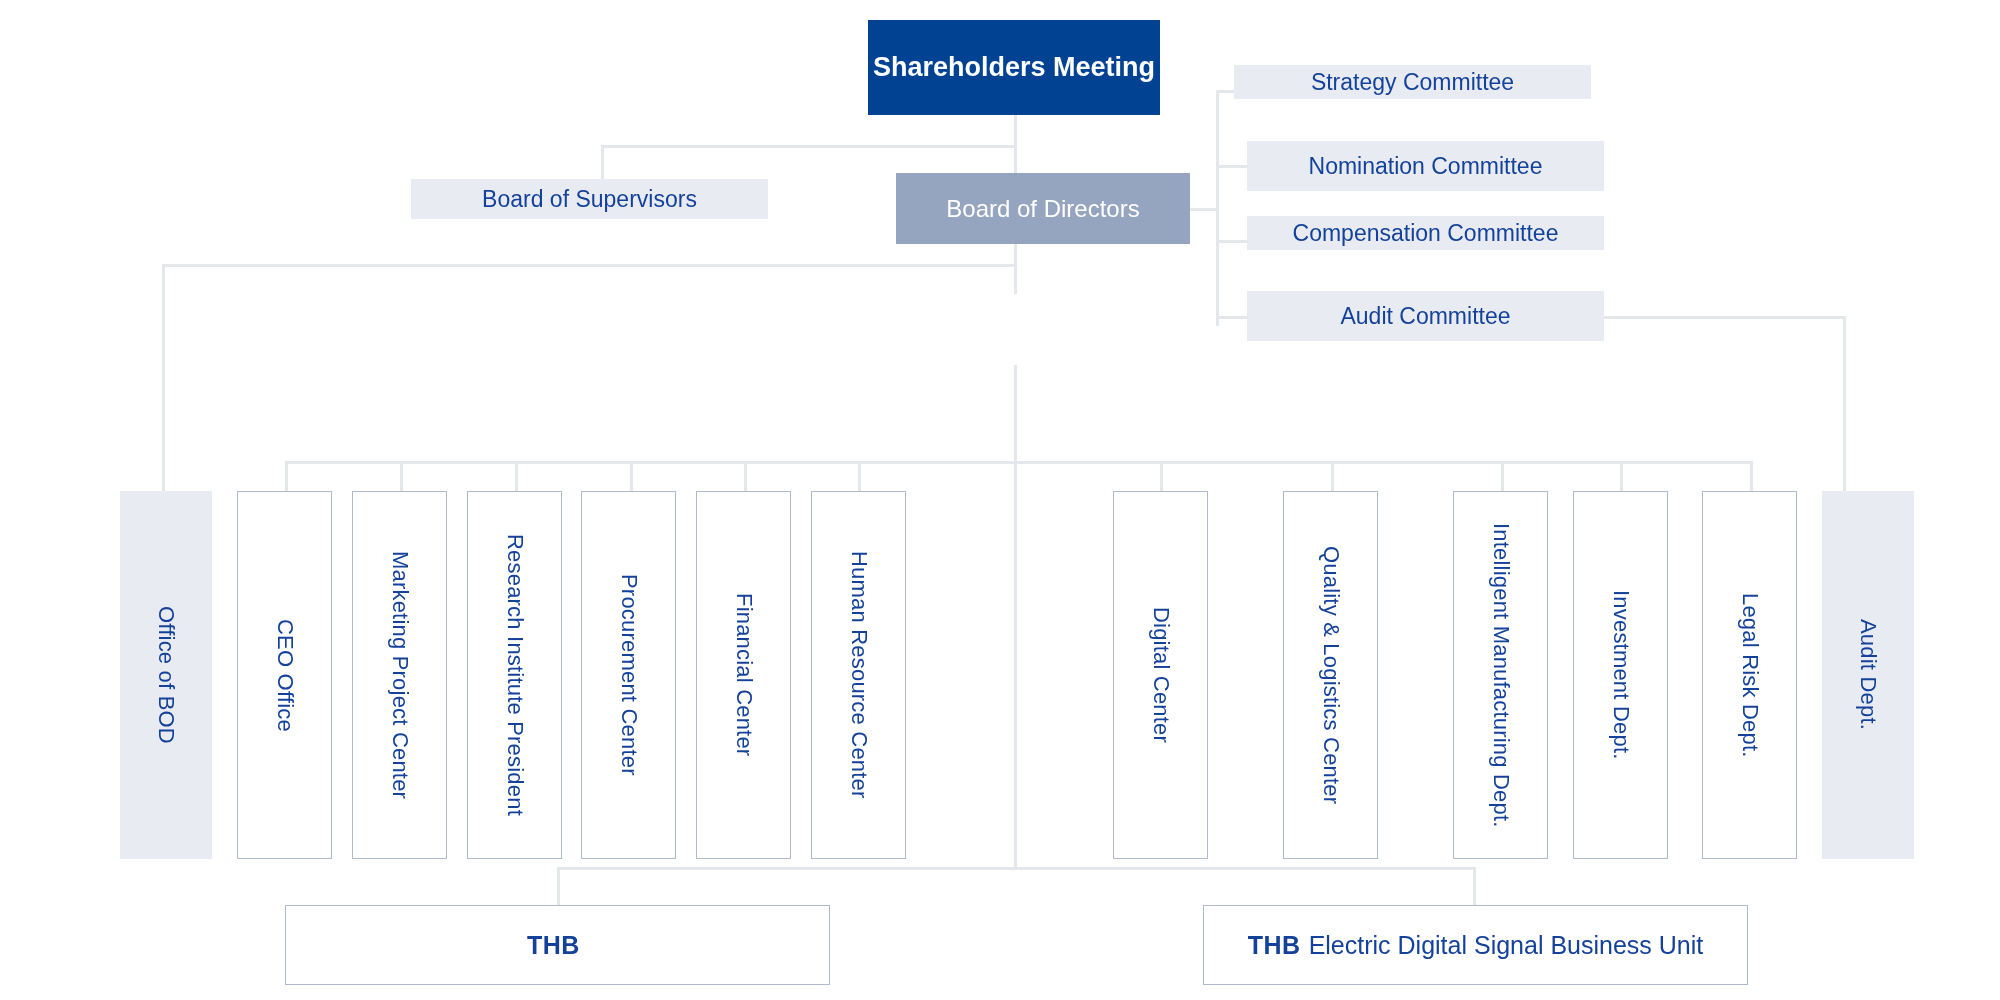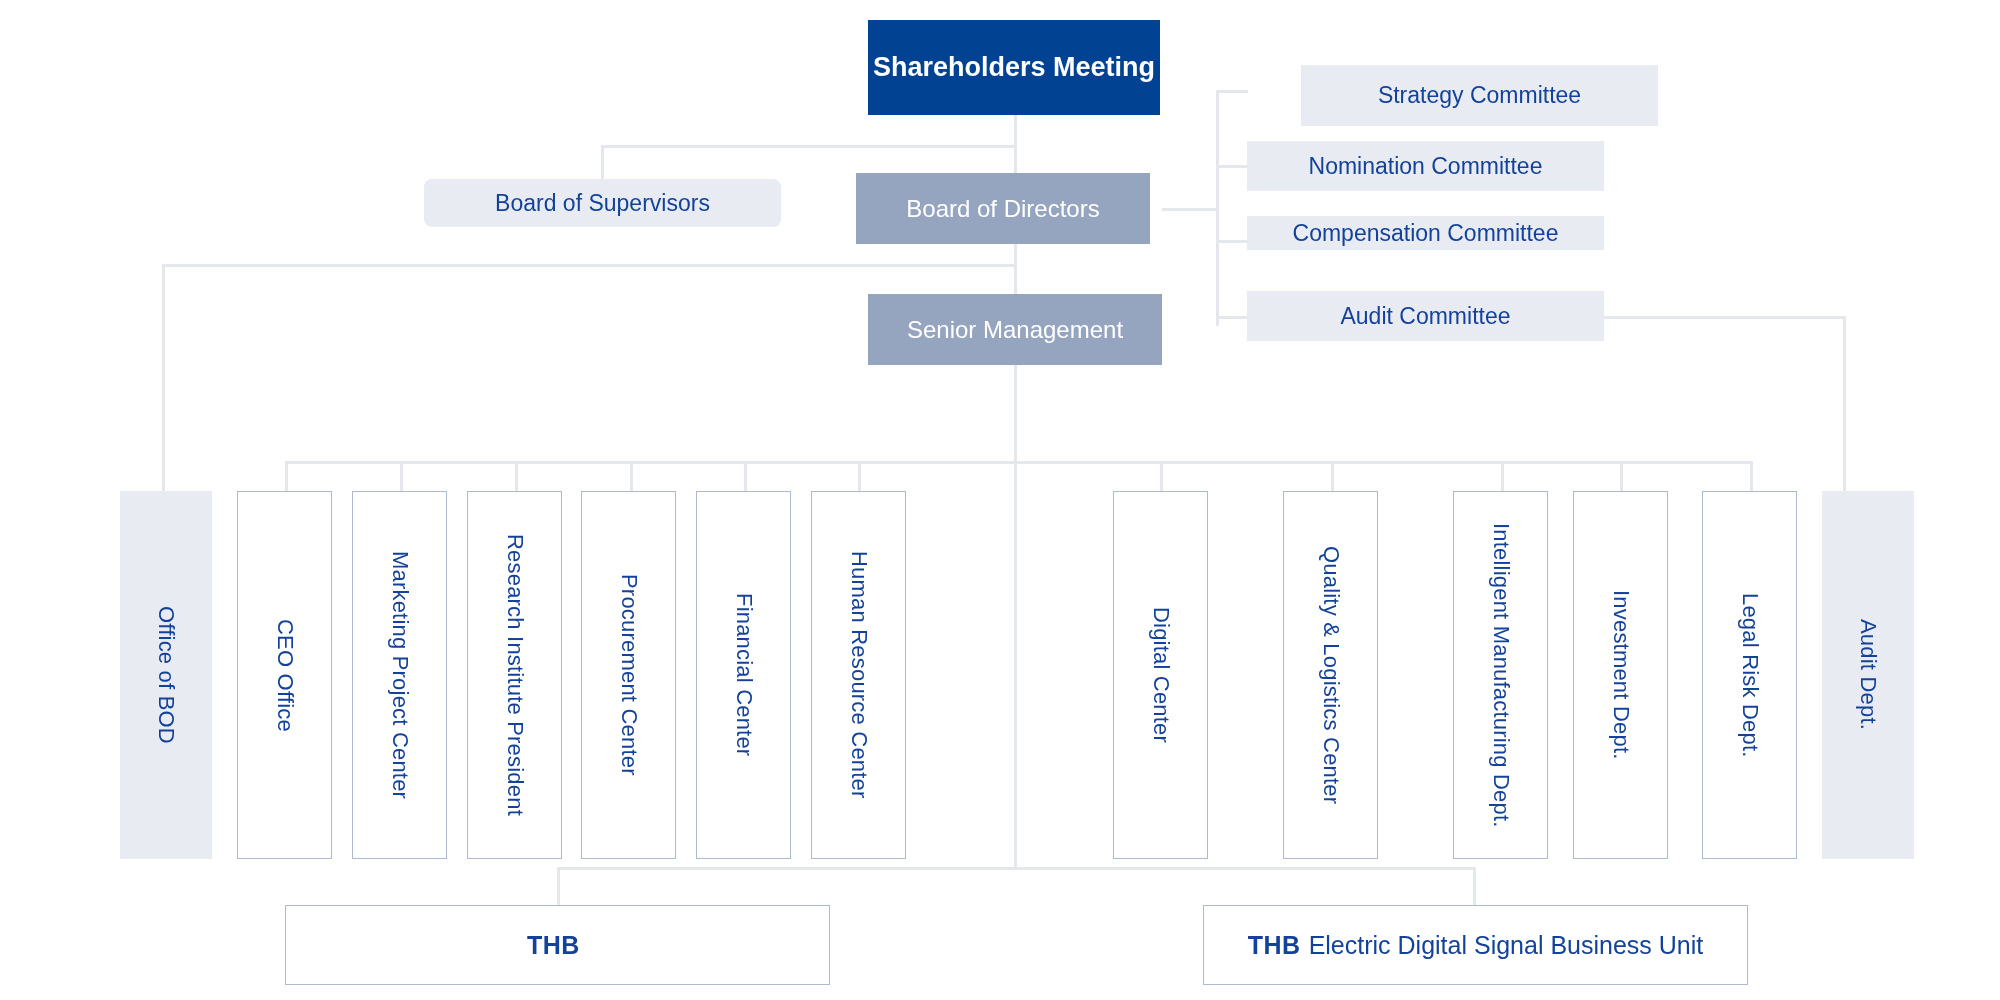--- a/index.html
+++ b/index.html
@@ -144,33 +144,30 @@
   <div class="ln v" style="left:1750px; top:441px; height:30px;"></div>
 
   <div class="ln h" style="left:557px; top:847px; width:919px;"></div>
   <div class="ln v" style="left:557px; top:847px; height:38px;"></div>
   <div class="ln v" style="left:1473px; top:847px; height:38px;"></div>
 
   <div class="box box-primary" style="left:868px; top:0px; width:292px; height:95px;">
     <span>Shareholders Meeting</span>
   </div>
 
-  <div class="box box-tint" style="left:424px; top:159px; width:357px; height:48px;border-radius:8px;">
+  <div class="box box-tint" style="left:411px; top:159px; width:357px; height:40px;">
     <span>Board of Supervisors</span>
   </div>
 
-  <div class="box box-slate" style="left:856px; top:153px; width:294px; height:71px;">
+  <div class="box box-slate" style="left:896px; top:153px; width:294px; height:71px;">
     <span>Board of Directors</span>
   </div>
 
-  <div class="box box-slate" style="left:868px; top:274px; width:294px; height:71px;">
-    <span>Senior Management</span>
-  </div>
-
-  <div class="box box-tint" style="left:1301px; top:45px; width:357px; height:61px;">
+
+  <div class="box box-tint" style="left:1234px; top:45px; width:357px; height:34px;">
     <span>Strategy Committee</span>
   </div>
 
   <div class="box box-tint" style="left:1247px; top:121px; width:357px; height:50px;">
     <span>Nomination Committee</span>
   </div>
 
   <div class="box box-tint" style="left:1247px; top:196px; width:357px; height:34px;">
     <span>Compensation Committee</span>
   </div>

